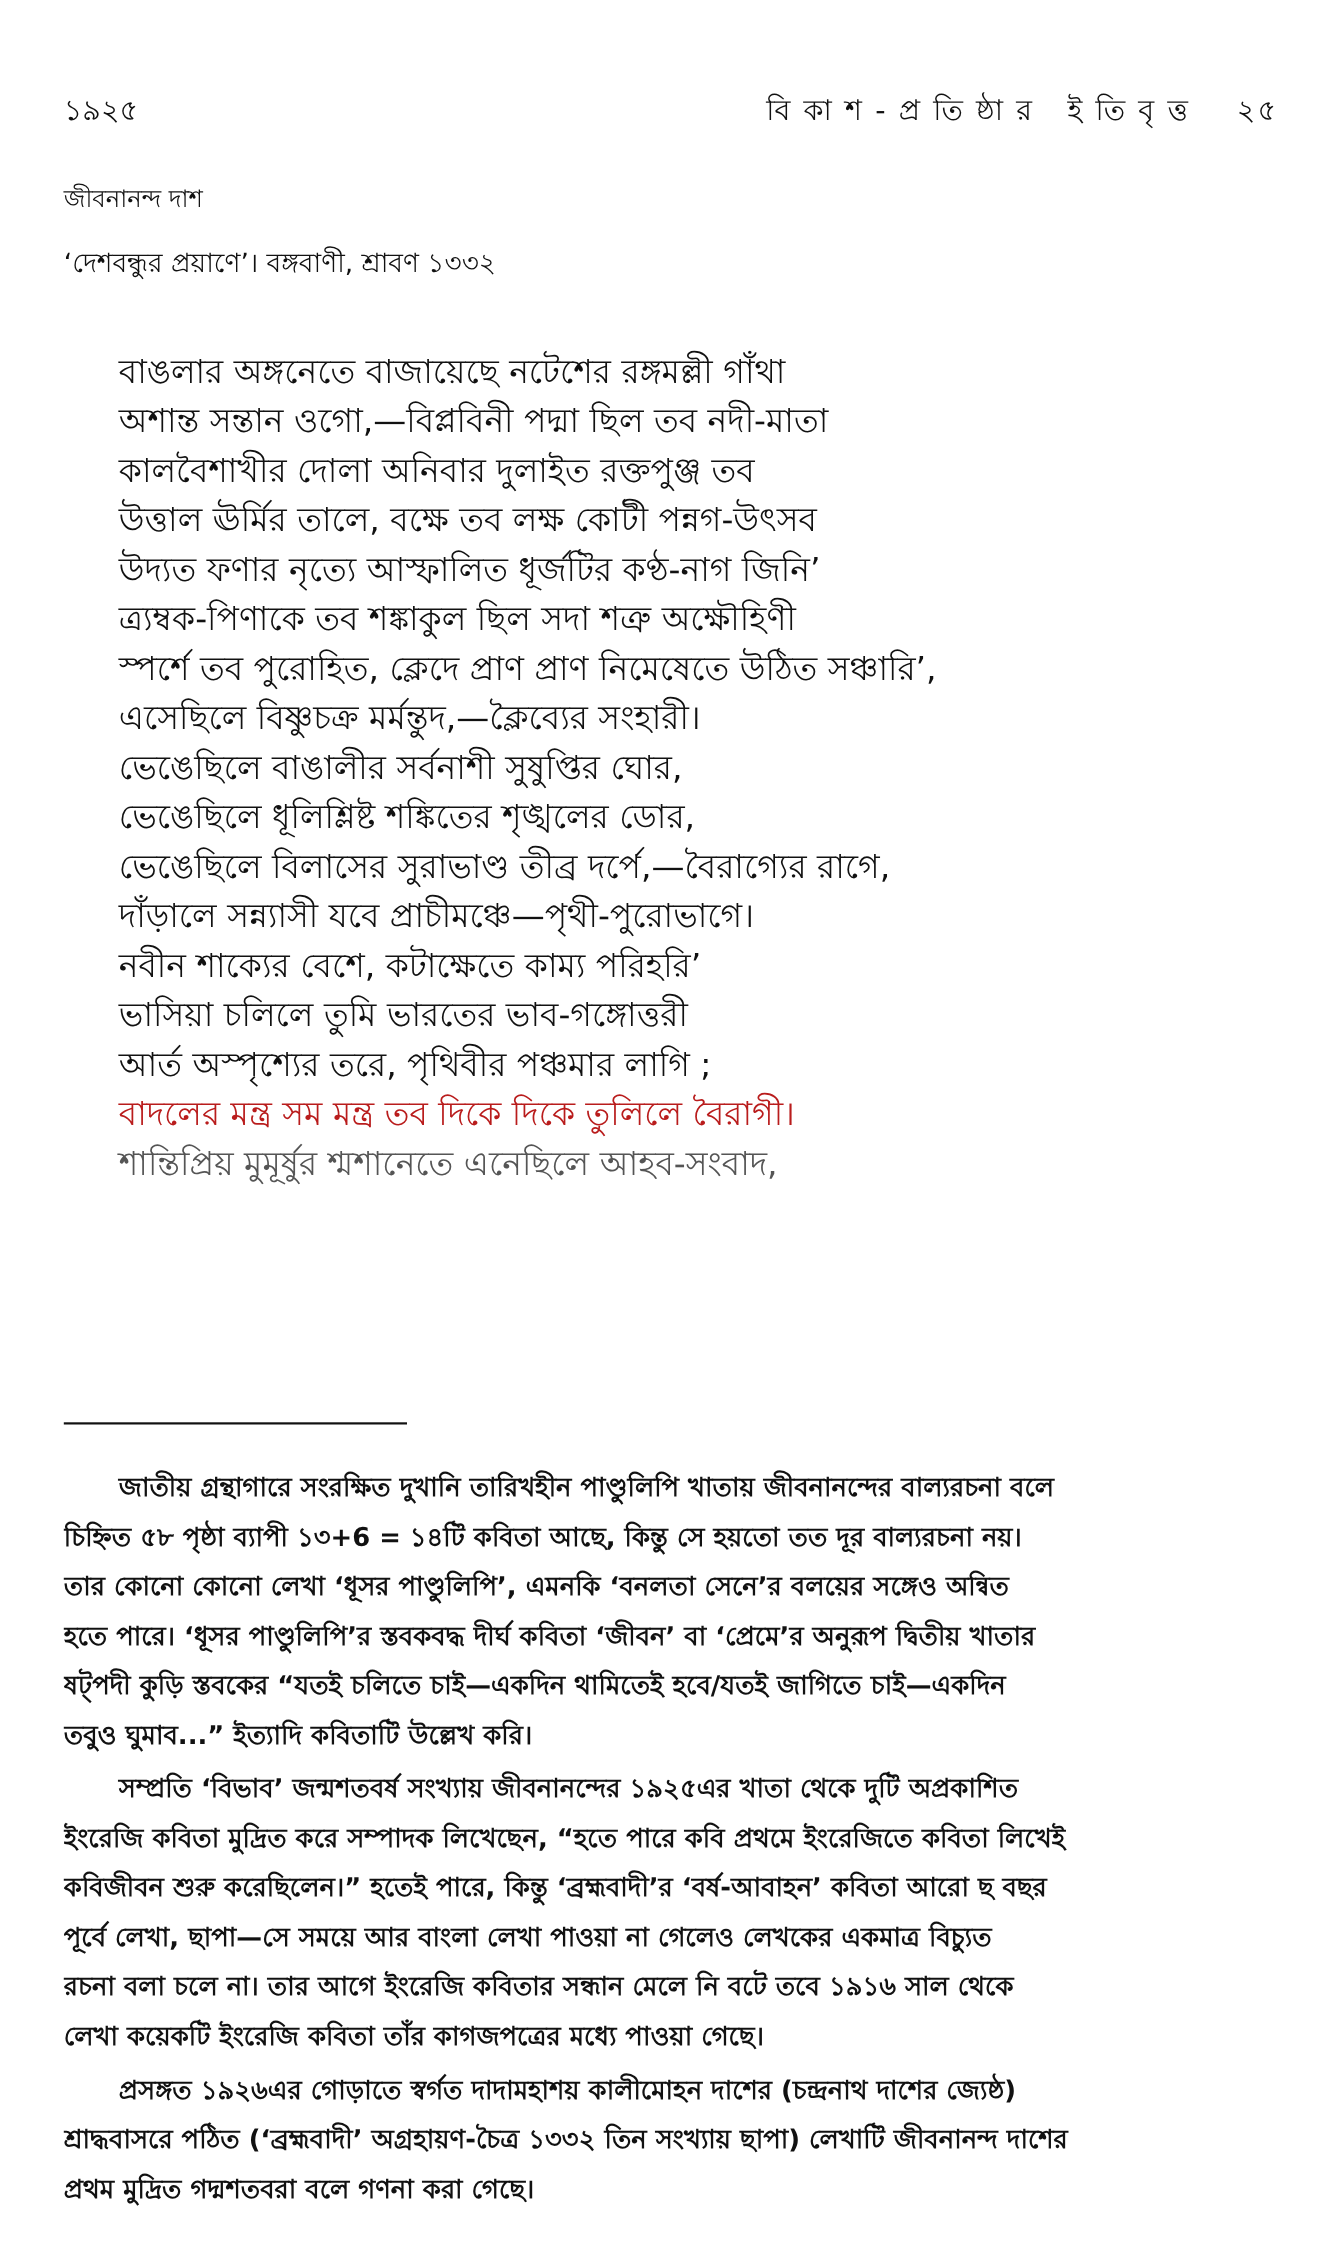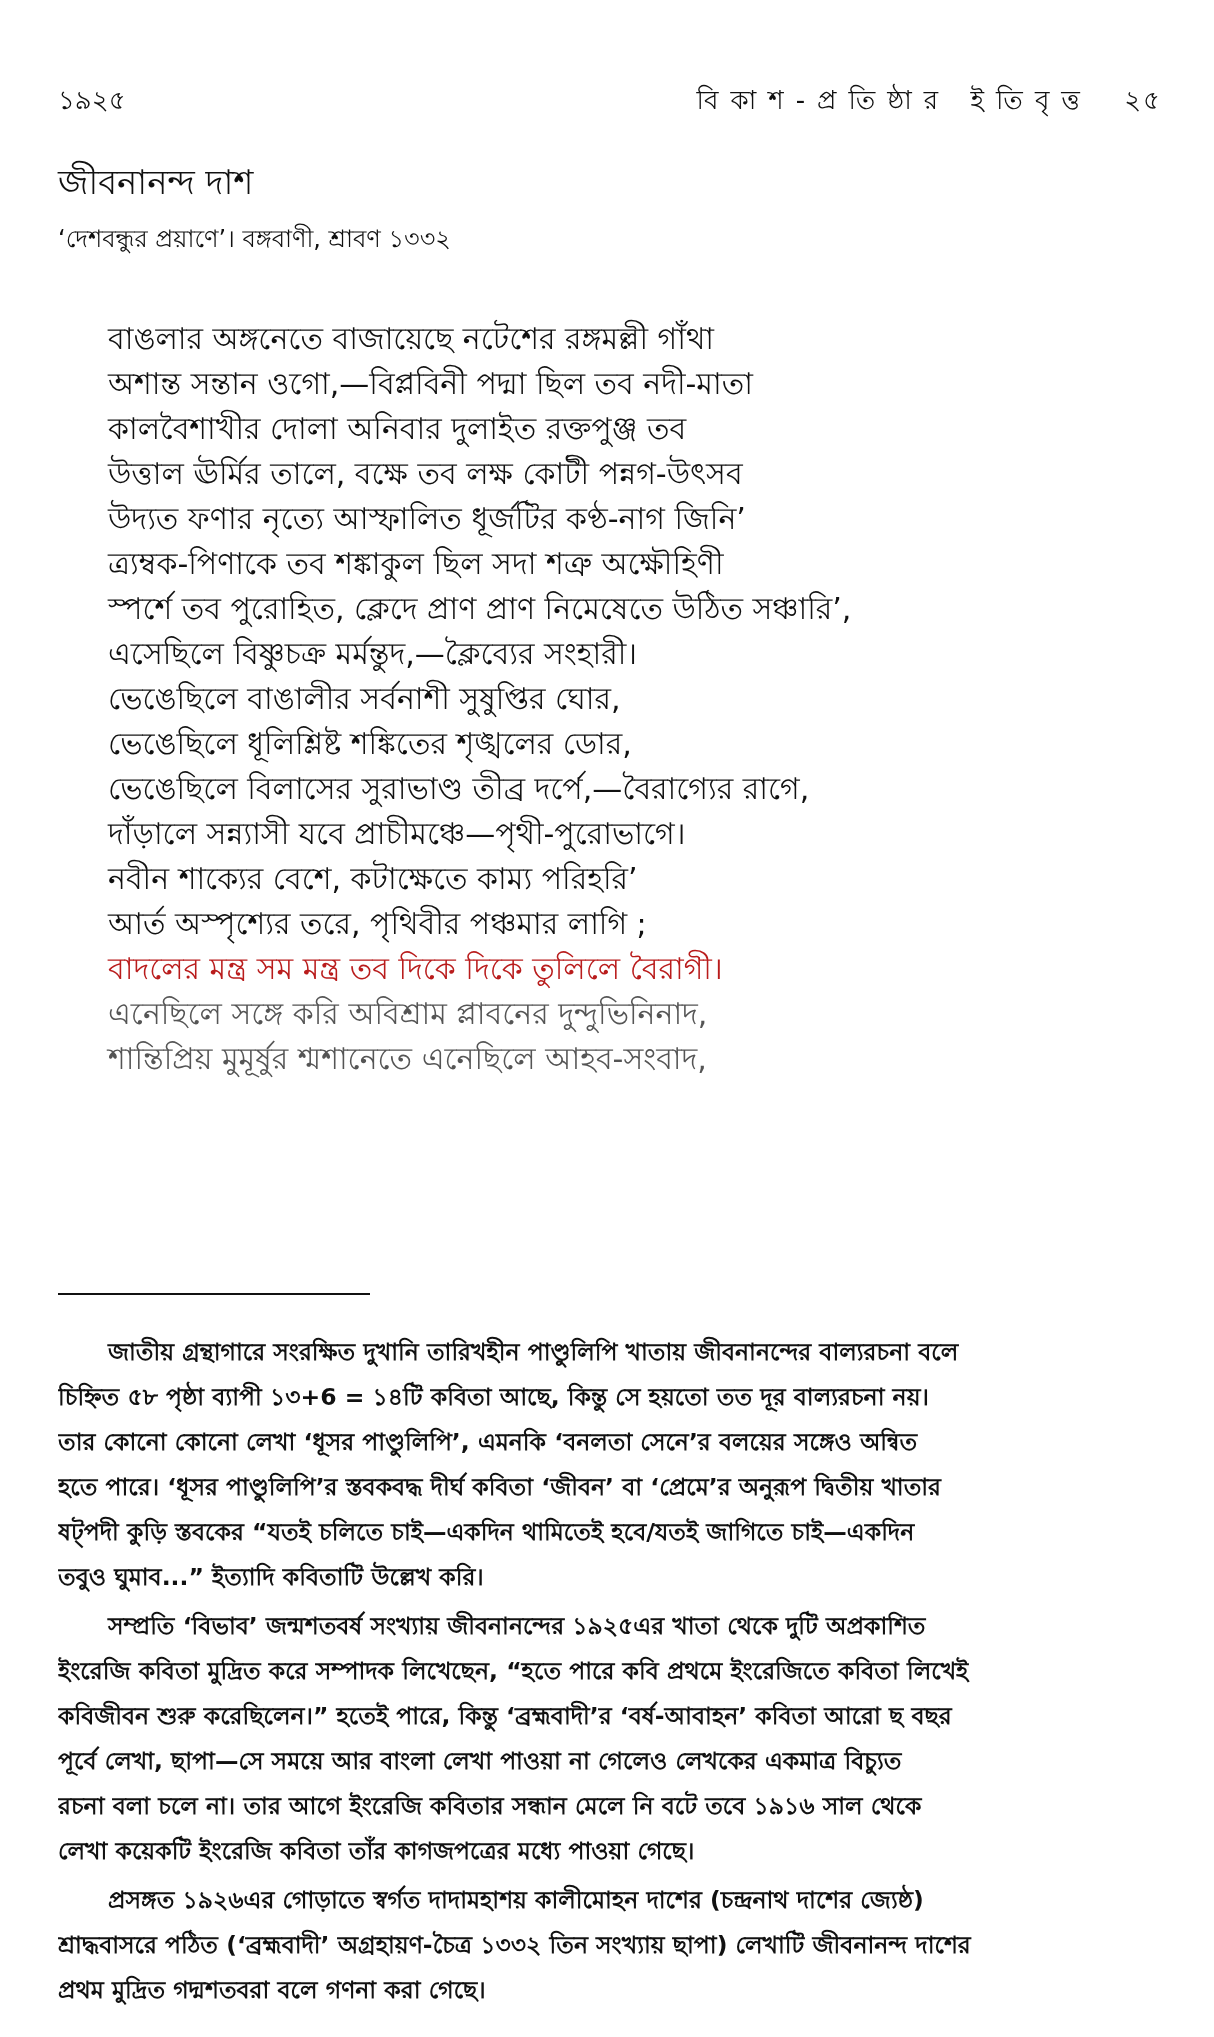--- a/index.html
+++ b/index.html
@@ -34,21 +34,21 @@
       top: 0;
       letter-spacing: 10px;
     }
     .header-section .sect-title { letter-spacing: 12px; }
     .header-section .page-num { margin-left: 14px; letter-spacing: 2px; }
 
     .author-name {
       position: absolute;
       top: 160px;
       left: 58px;
-      font-size: 34px;
+      font-size: 22px;
       line-height: 44px;
     }
     .source-line {
       position: absolute;
       top: 222px;
       left: 58px;
       font-size: 24px;
       line-height: 34px;
       text-align: right;
     }
@@ -123,23 +123,23 @@
   <li class="poem-line">উত্তাল ঊর্মির তালে, বক্ষে তব লক্ষ কোটী পন্নগ-উৎসব</li>
   <li class="poem-line">উদ্যত ফণার নৃত্যে আস্ফালিত ধূর্জটির কণ্ঠ-নাগ জিনি’</li>
   <li class="poem-line">ত্র্যম্বক-পিণাকে তব শঙ্কাকুল ছিল সদা শত্রু অক্ষৌহিণী</li>
   <li class="poem-line">স্পর্শে তব পুরোহিত, ক্লেদে প্রাণ প্রাণ নিমেষেতে উঠিত সঞ্চারি’,</li>
   <li class="poem-line">এসেছিলে বিষ্ণুচক্র মর্মন্তুদ,—ক্লৈব্যের সংহারী।</li>
   <li class="poem-line">ভেঙেছিলে বাঙালীর সর্বনাশী সুষুপ্তির ঘোর,</li>
   <li class="poem-line">ভেঙেছিলে ধূলিশ্লিষ্ট শঙ্কিতের শৃঙ্খলের ডোর,</li>
   <li class="poem-line">ভেঙেছিলে বিলাসের সুরাভাণ্ড তীব্র দর্পে,—বৈরাগ্যের রাগে,</li>
   <li class="poem-line">দাঁড়ালে সন্ন্যাসী যবে প্রাচীমঞ্চে—পৃথী-পুরোভাগে।</li>
   <li class="poem-line">নবীন শাক্যের বেশে, কটাক্ষেতে কাম্য পরিহরি’</li>
+  <li class="poem-line">ভাসিয়া চলিলে তুমি ভারতের ভাব-গঙ্গোত্তরী</li>
   <li class="poem-line">আর্ত অস্পৃশ্যের তরে, পৃথিবীর পঞ্চমার লাগি ;</li>
   <li class="poem-line faded2">বাদলের মন্ত্র সম মন্ত্র তব দিকে দিকে তুলিলে বৈরাগী।</li>
-  <li class="poem-line faded">এনেছিলে সঙ্গে করি অবিশ্রাম প্লাবনের দুন্দুভিনিনাদ,</li>
   <li class="poem-line faded">শান্তিপ্রিয় মুমূর্ষুর শ্মশানেতে এনেছিলে আহব-সংবাদ,</li>
 </ul>
 
 <div class="footnote-rule"></div>
 
 <div class="footnotes">
   <p class="fn-para">
     <span class="fn-line indent">জাতীয় গ্রন্থাগারে সংরক্ষিত দুখানি তারিখহীন পাণ্ডুলিপি খাতায় জীবনানন্দের বাল্যরচনা বলে</span>
     <span class="fn-line">চিহ্নিত ৫৮ পৃষ্ঠা ব্যাপী ১৩+6 = ১৪টি কবিতা আছে, কিন্তু সে হয়তো তত দূর বাল্যরচনা নয়।</span>
     <span class="fn-line">তার কোনো কোনো লেখা ‘ধূসর পাণ্ডুলিপি’, এমনকি ‘বনলতা সেনে’র বলয়ের সঙ্গেও অন্বিত</span>

